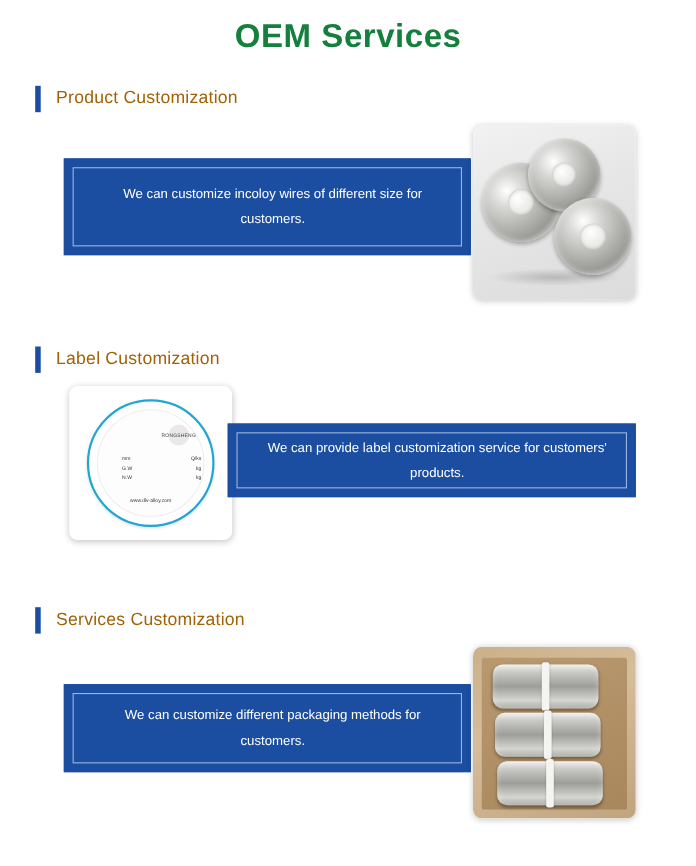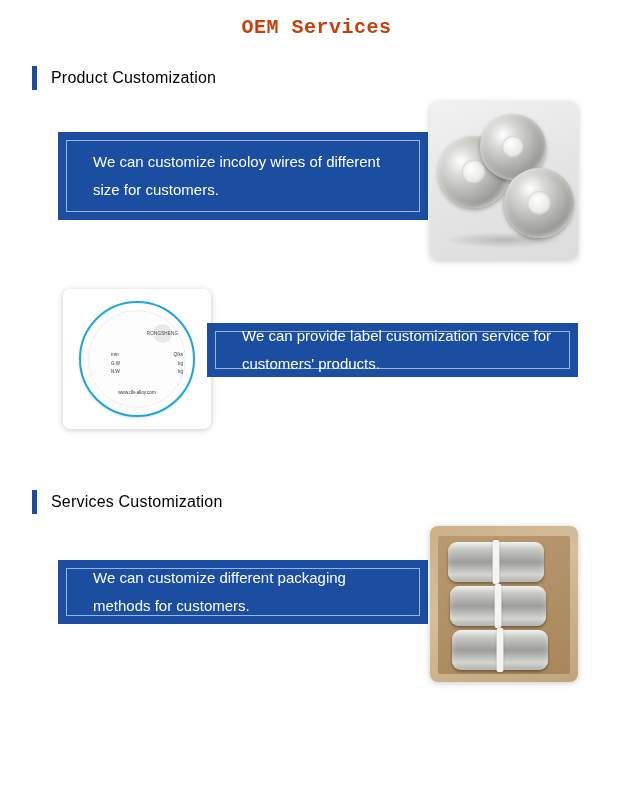--- a/index.html
+++ b/index.html
@@ -21,27 +21,26 @@
     width: 633px;
     height: 787px;
   }
 
   
   .header {
     text-align: center;
     padding-top: 16px;
   }
   .header-title {
-    font-size: 20px;
+    font-size: 30px;
     font-weight: bold;
-    color: #c2410c;
+    color: #15803d;
     letter-spacing: 0.5px;
     line-height: 1.2;
     margin: 0;
-    font-family: Liberation Mono, monospace;
   }
   .header-sub {
     font-size: 8px;
     color: #555555;
     margin-top: 10px;
     letter-spacing: 0.2px;
   }
 
   
   .section-heading {
@@ -52,21 +51,21 @@
   }
   .heading-bar {
     width: 5px;
     height: 24px;
     background: #1b4ea0;
     margin-right: 14px;
     flex: 0 0 auto;
   }
   .heading-text {
     font-size: 16px;
-    color: #000000;
+    color: #a16207;
     font-weight: normal;
     letter-spacing: 0.2px;
   }
 
   
   .block {
     position: relative;
     margin-top: 12px;
     height: 175px;
   }
@@ -84,24 +83,25 @@
     border: 1px solid #9ab6e0;
     margin: 7px;
     width: 100%;
     height: calc(100% - 14px);
     box-sizing: border-box;
     display: flex;
     align-items: center;
   }
   .banner-text {
     color: #ffffff;
-    font-size: 15px;
+    font-size: 12px;
     line-height: 1.9;
     padding-left: 26px;
     padding-right: 16px;
+    text-align: center;
   }
 
   
   .photo-card {
     position: absolute;
     background: #ffffff;
     border-radius: 8px;
     box-shadow: 0 1px 6px rgba(0,0,0,0.22);
     overflow: hidden;
   }
@@ -118,35 +118,35 @@
     top: 0px;
     width: 148px;
     height: 158px;
   }
 
   
   .b2 .banner {
     left: 207px;
     top: 34px;
     width: 371px;
-    height: 54px;
+    height: 67px;
   }
   .b2 .photo-card {
     left: 63px;
     top: 0px;
     width: 148px;
     height: 140px;
   }
 
   
   .b3 .banner {
     left: 58px;
     top: 34px;
     width: 370px;
-    height: 64px;
+    height: 80px;
   }
   .b3 .photo-card {
     left: 430px;
     top: 0px;
     width: 148px;
     height: 156px;
   }
 
   
   .spools {
@@ -321,20 +321,24 @@
     <div class="photo-card">
       <div class="spools">
         <div class="spool-shadow"></div>
         <div class="spool s1"></div>
         <div class="spool s2"></div>
         <div class="spool s3"></div>
       </div>
     </div>
   </div>
 
+  <div class="section-heading">
+    <div class="heading-bar"></div>
+    <div class="heading-text">Label Customization</div>
+  </div>
 
   <div class="block b2">
     <div class="photo-card">
       <div class="label-photo">
         <div class="tag-outer">
           <div class="tag-inner">
             <div class="tag-logo">RONGSHENG</div>
             <div class="tag-rows">
               <div class="tag-row">
                 <span>mm</span>

